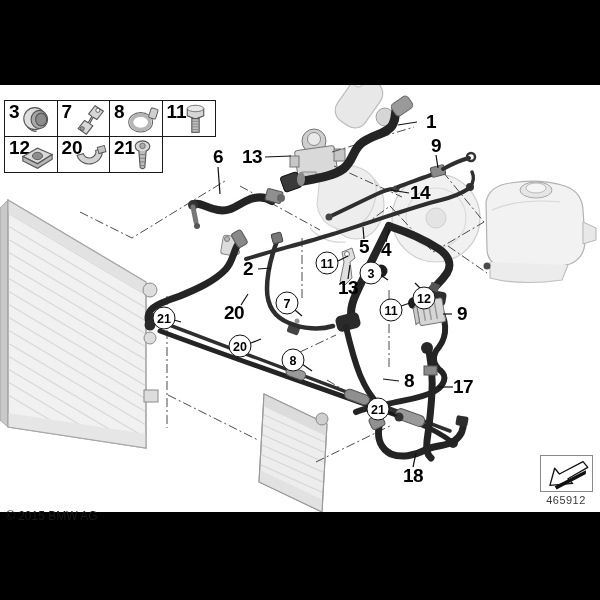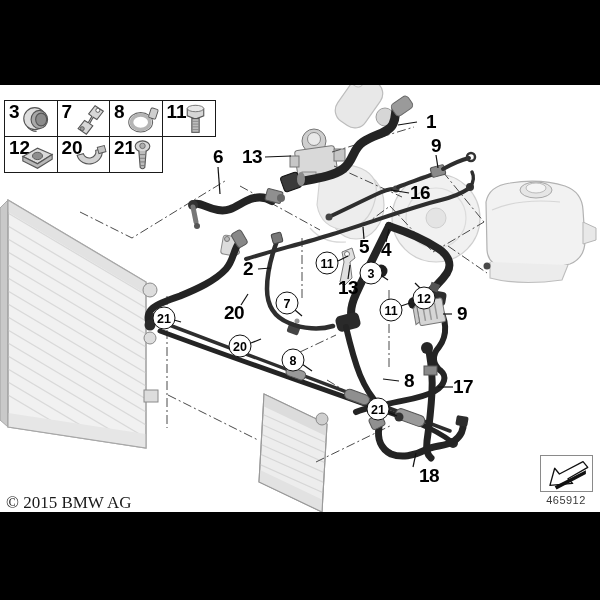--- a/index.html
+++ b/index.html
@@ -15,21 +15,21 @@
                  font-size:12.5px;color:#000;display:flex;align-items:center;justify-content:center;}
   .legend{position:absolute;left:4px;top:15px;}
   .legend-row{display:flex;}
   .legend-row + .legend-row{margin-top:-1.5px;}
   .legend-cell{box-sizing:border-box;position:relative;width:54px;height:37px;
                border:1.5px solid #1a1a1a;background:#fff;margin-left:-1.5px;}
   .legend-cell:first-child{margin-left:0;}
   .legend-num{position:absolute;left:4px;top:0px;font-size:19px;font-weight:bold;color:#000;}
   .legend-icon{position:absolute;right:1px;bottom:0px;width:37px;height:33px;}
   .legend-icon svg{width:100%;height:100%;}
-  .copyright{position:absolute;left:6px;top:408px;font-size:17px;color:#1a1a1a;font-family:Liberation Serif, serif;}
+  .copyright{position:absolute;left:6px;top:424px;font-size:12px;color:#1a1a1a;}
   .stamp-box{position:absolute;left:540px;top:370px;width:53px;height:37px;background:#fff;
              border:1.5px solid #8a8a8a;box-sizing:border-box;}
   .stamp-box svg{width:100%;height:100%;}
   .stamp-number{position:absolute;left:538px;top:409px;width:56px;text-align:center;
                 font-size:11px;color:#3a3a3a;letter-spacing:0.5px;}
   .leader{stroke:#111;stroke-width:1.2;}
   .dashdot{stroke:#4a4a4a;stroke-width:1;fill:none;stroke-dasharray:9 3 2 3;}
   .hose{stroke:#242424;fill:none;stroke-linecap:round;stroke-linejoin:round;}
   .thin-hose{stroke:#2e2e2e;fill:none;stroke-linecap:round;stroke-linejoin:round;}
 </style>
@@ -251,25 +251,25 @@
 
     <div class="callout-layer">
         <div class="callout-plain" style="left: 431px; top: 37px;">1</div>
         <div class="callout-plain" style="left: 248px; top: 184px;">2</div>
         <div class="callout-plain" style="left: 386px; top: 165px;">4</div>
         <div class="callout-plain" style="left: 364px; top: 162px;">5</div>
         <div class="callout-plain" style="left: 218px; top: 72px;">6</div>
         <div class="callout-plain" style="left: 462px; top: 229px;">9</div>
         <div class="callout-plain" style="left: 348px; top: 203px;">13</div>
         <div class="callout-plain" style="left: 252px; top: 72px;">13</div>
-        <div class="callout-plain" style="left: 420px; top: 108px;">16</div>
+        <div class="callout-plain" style="left: 420px; top: 108px;">14</div>
         <div class="callout-plain" style="left: 436px; top: 61px;">9</div>
         <div class="callout-plain" style="left: 409px; top: 296px;">8</div>
         <div class="callout-plain" style="left: 463px; top: 302px;">17</div>
-        <div class="callout-plain" style="left: 413px; top: 391px; margin-left: 16px;">18</div>
+        <div class="callout-plain" style="left: 413px; top: 391px;">18</div>
         <div class="callout-plain" style="left: 234px; top: 228px;">20</div>
         <div class="callout-circled" style="left: 371px; top: 188px;">3</div>
         <div class="callout-circled" style="left: 287px; top: 218px;">7</div>
         <div class="callout-circled" style="left: 293px; top: 275px;">8</div>
         <div class="callout-circled" style="left: 327px; top: 178px;">11</div>
         <div class="callout-circled" style="left: 391px; top: 225px;">11</div>
         <div class="callout-circled" style="left: 424px; top: 213px;">12</div>
         <div class="callout-circled" style="left: 240px; top: 261px;">20</div>
         <div class="callout-circled" style="left: 164px; top: 233px;">21</div>
         <div class="callout-circled" style="left: 378px; top: 324px;">21</div>

